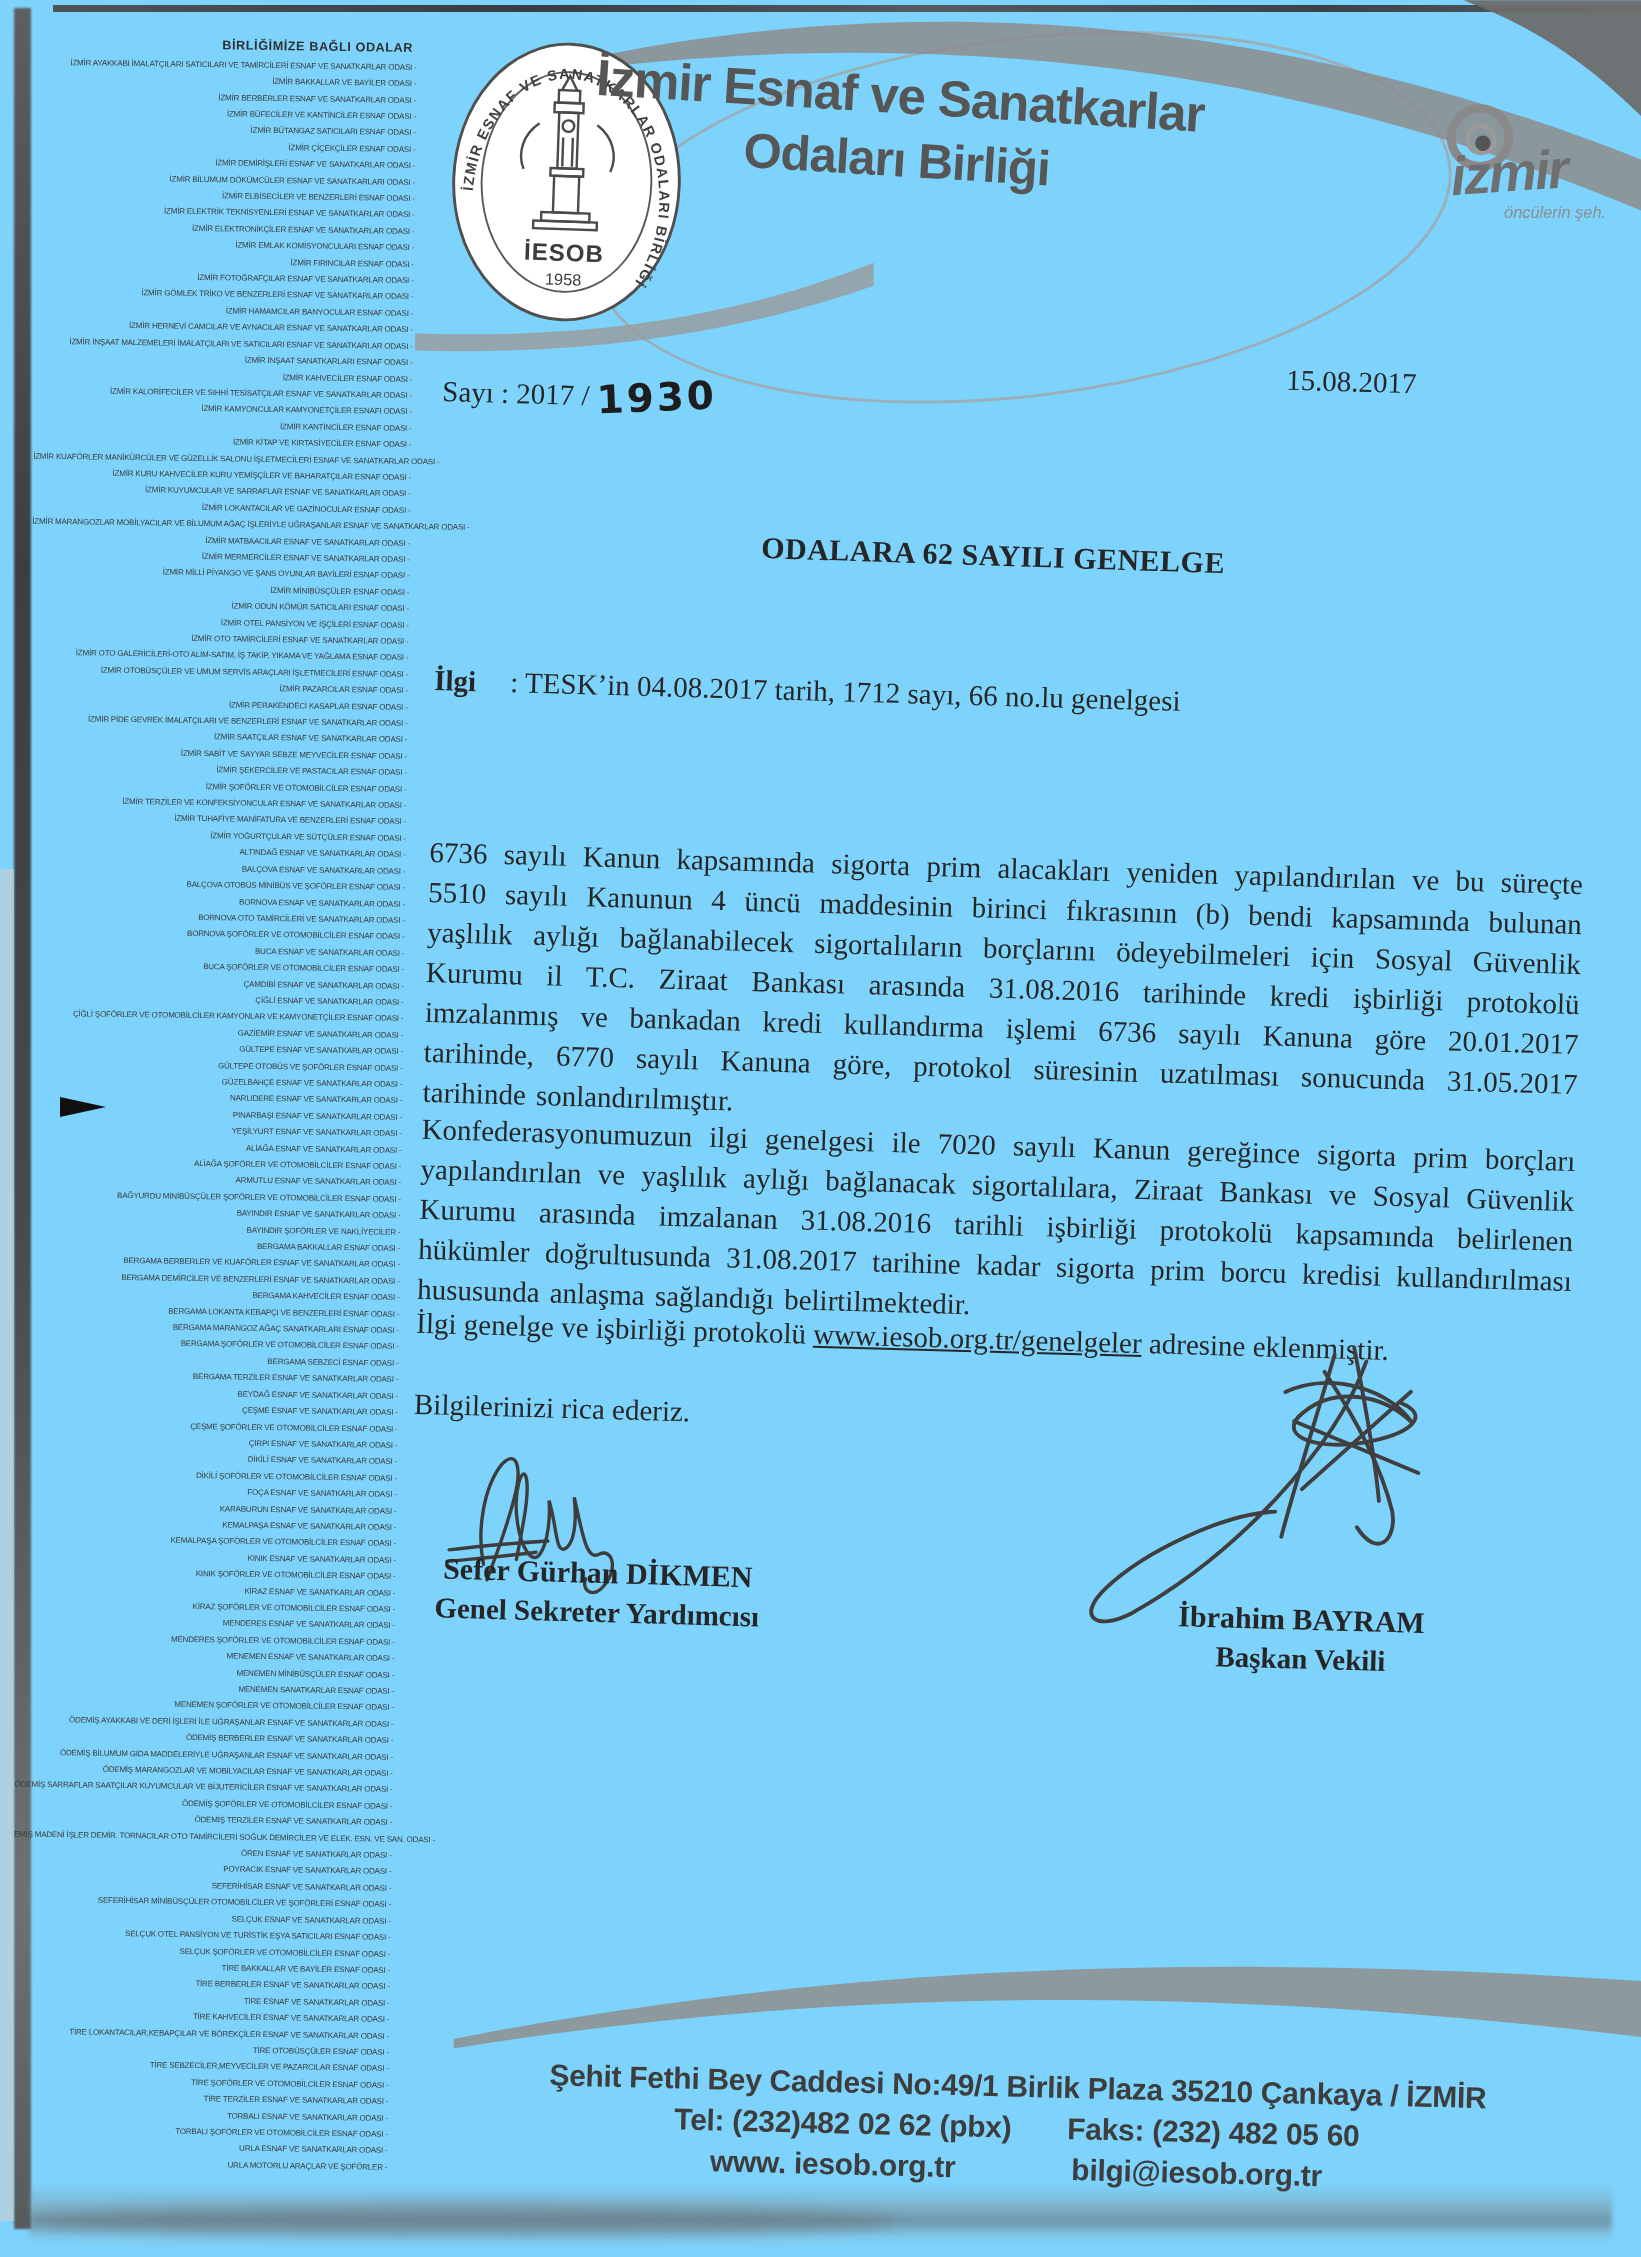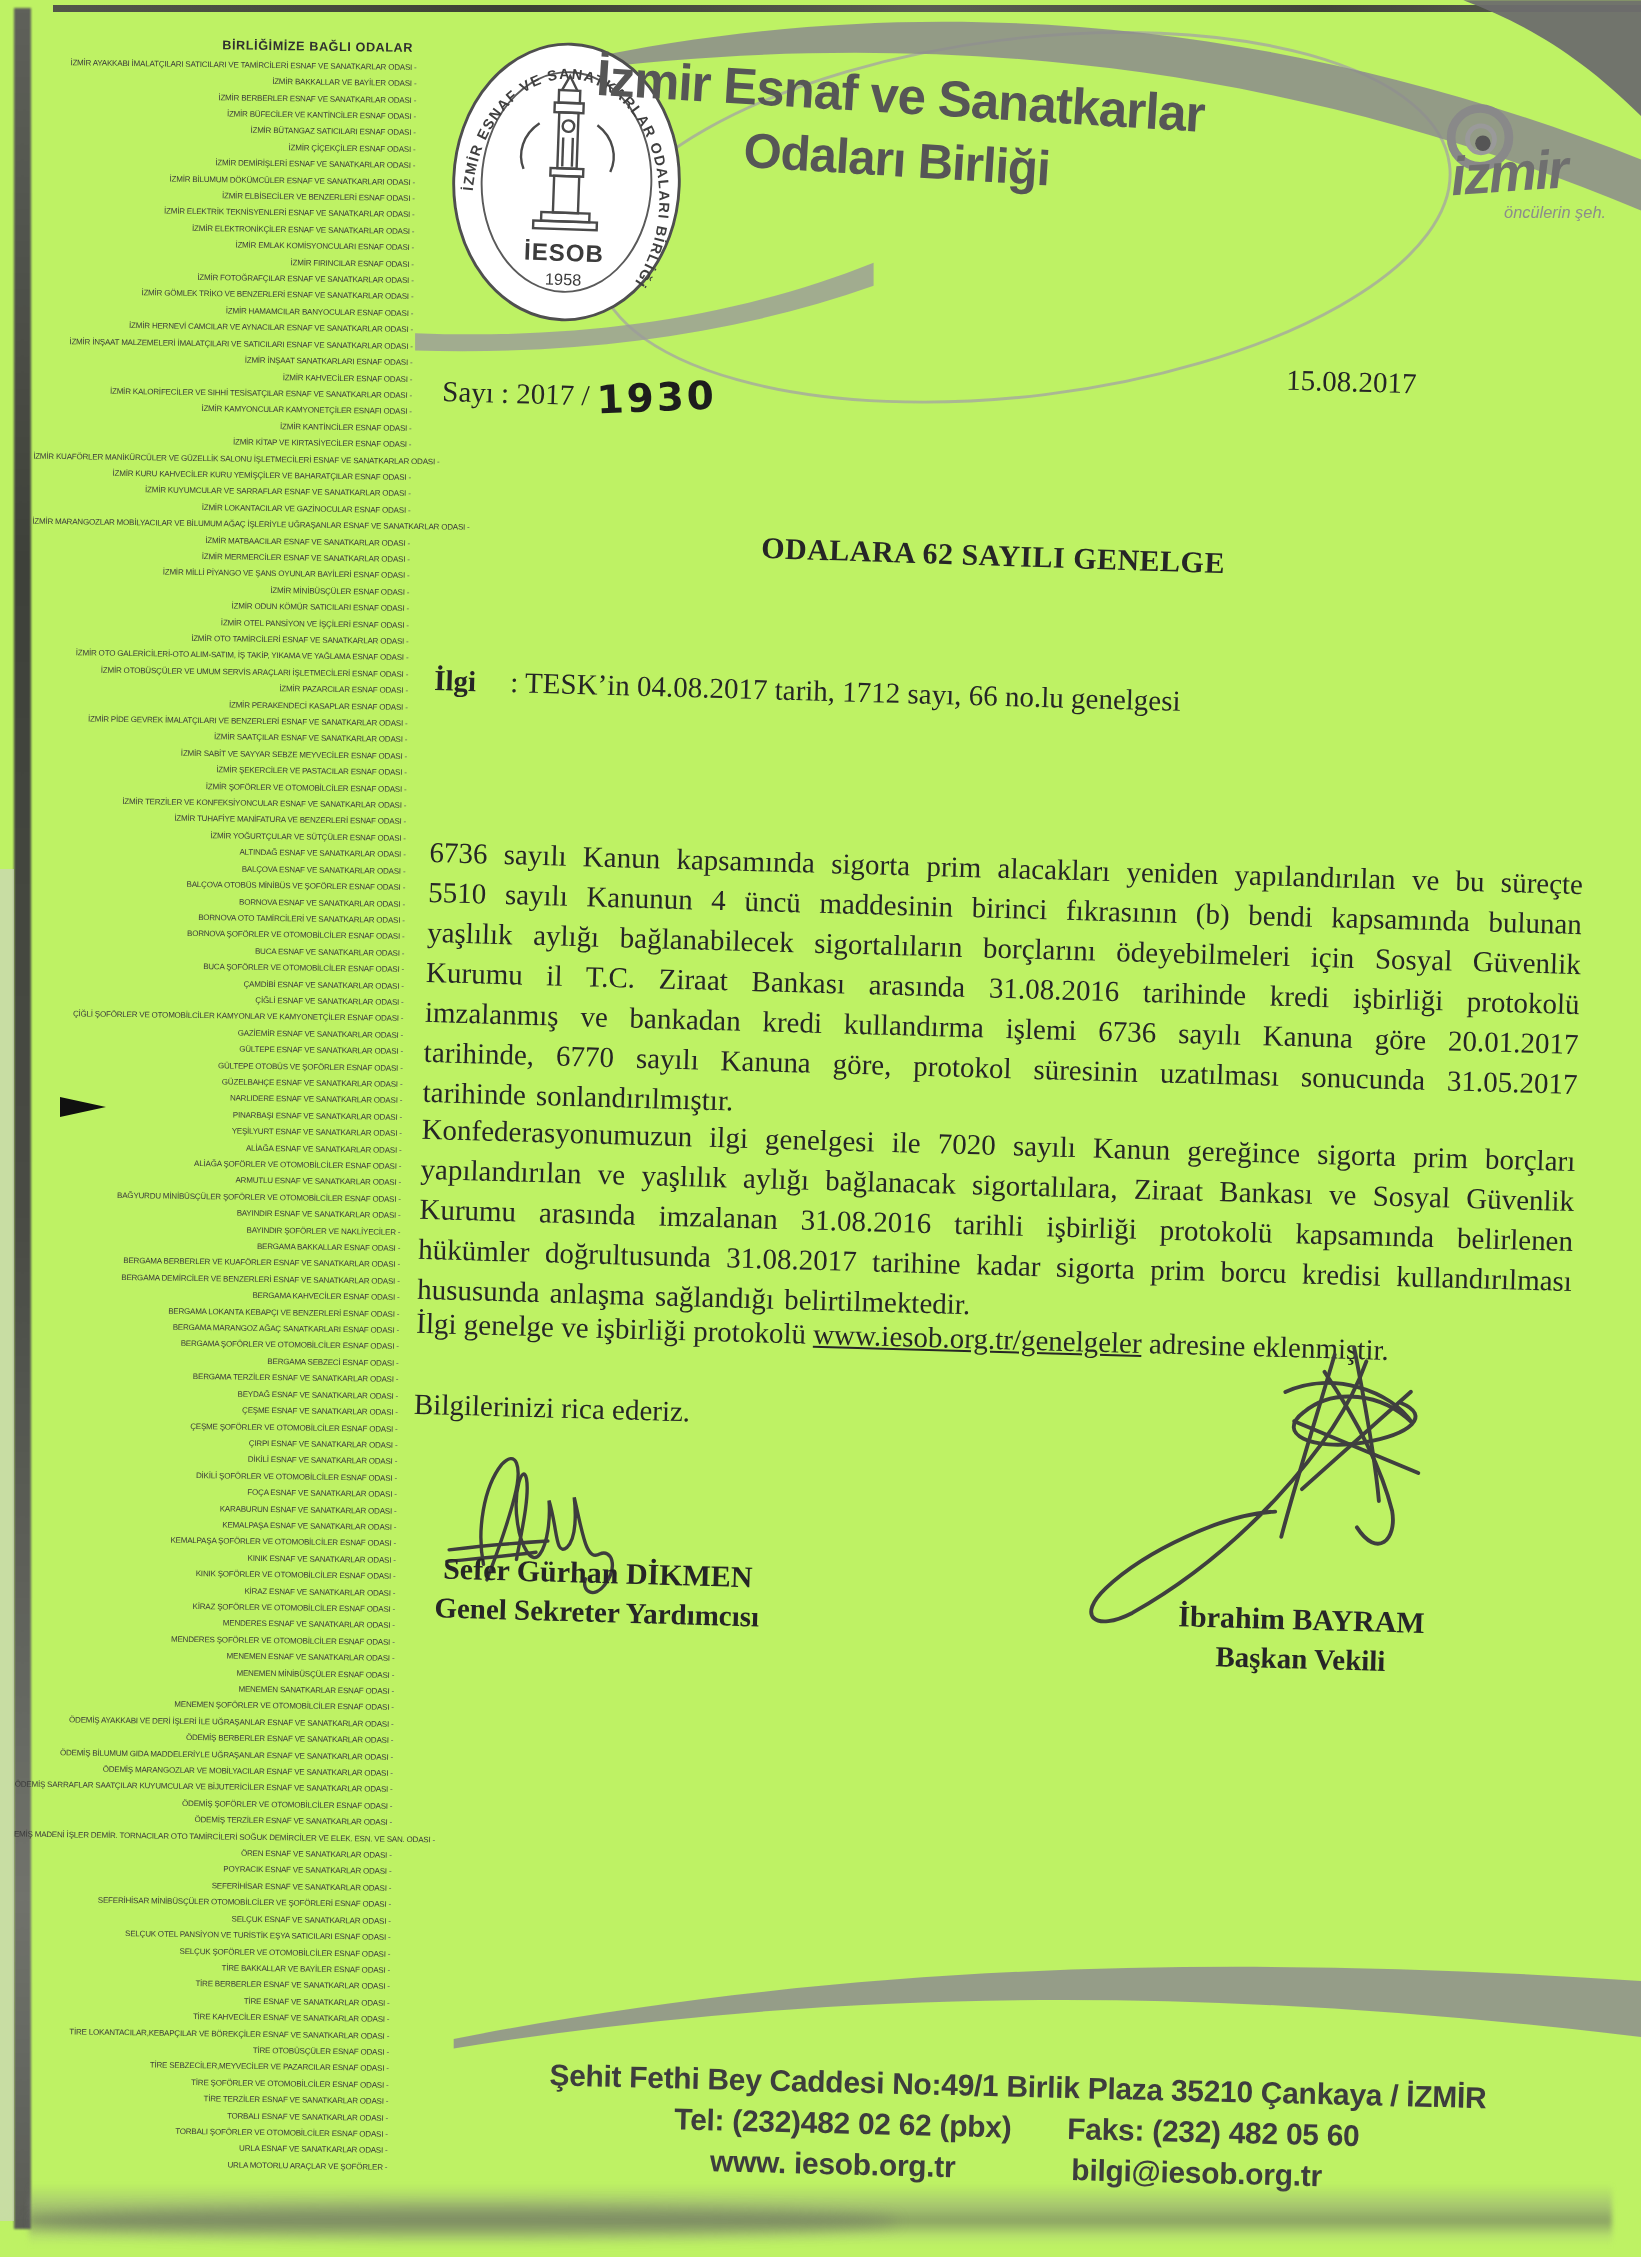--- a/index.html
+++ b/index.html
@@ -1,16 +1,16 @@
 <!DOCTYPE html>
 <html><head>
 <meta charset="utf-8">
 <style>
   html,body{margin:0;padding:0;background:#e8e8e6;}
-  .page{position:relative;width:1641px;height:2257px;background:#bef264;overflow:hidden;
+  .page{position:relative;width:1641px;height:2257px;background:#7dd3fc;overflow:hidden;
         font-family:"Liberation Sans",sans-serif;}
 
   
   .top-edge-line{position:absolute;left:53px;top:4.8px;width:1588px;height:6.8px;
     background:linear-gradient(to right,#474747,#2e2e2e 30%,#4f4f4f 55%,#333 80%,#555);
     opacity:.9;filter:blur(0.6px);}
   .left-edge-strip{position:absolute;left:13.5px;top:7.7px;width:17.4px;height:2221px;
     background:linear-gradient(to bottom,#5a5a5a,#383838 25%,#444 55%,#6d6d6d 85%,#555);
     filter:blur(1px);opacity:.95;}
   .left-edge-light{position:absolute;left:0;top:869px;width:13.5px;height:1352px;

